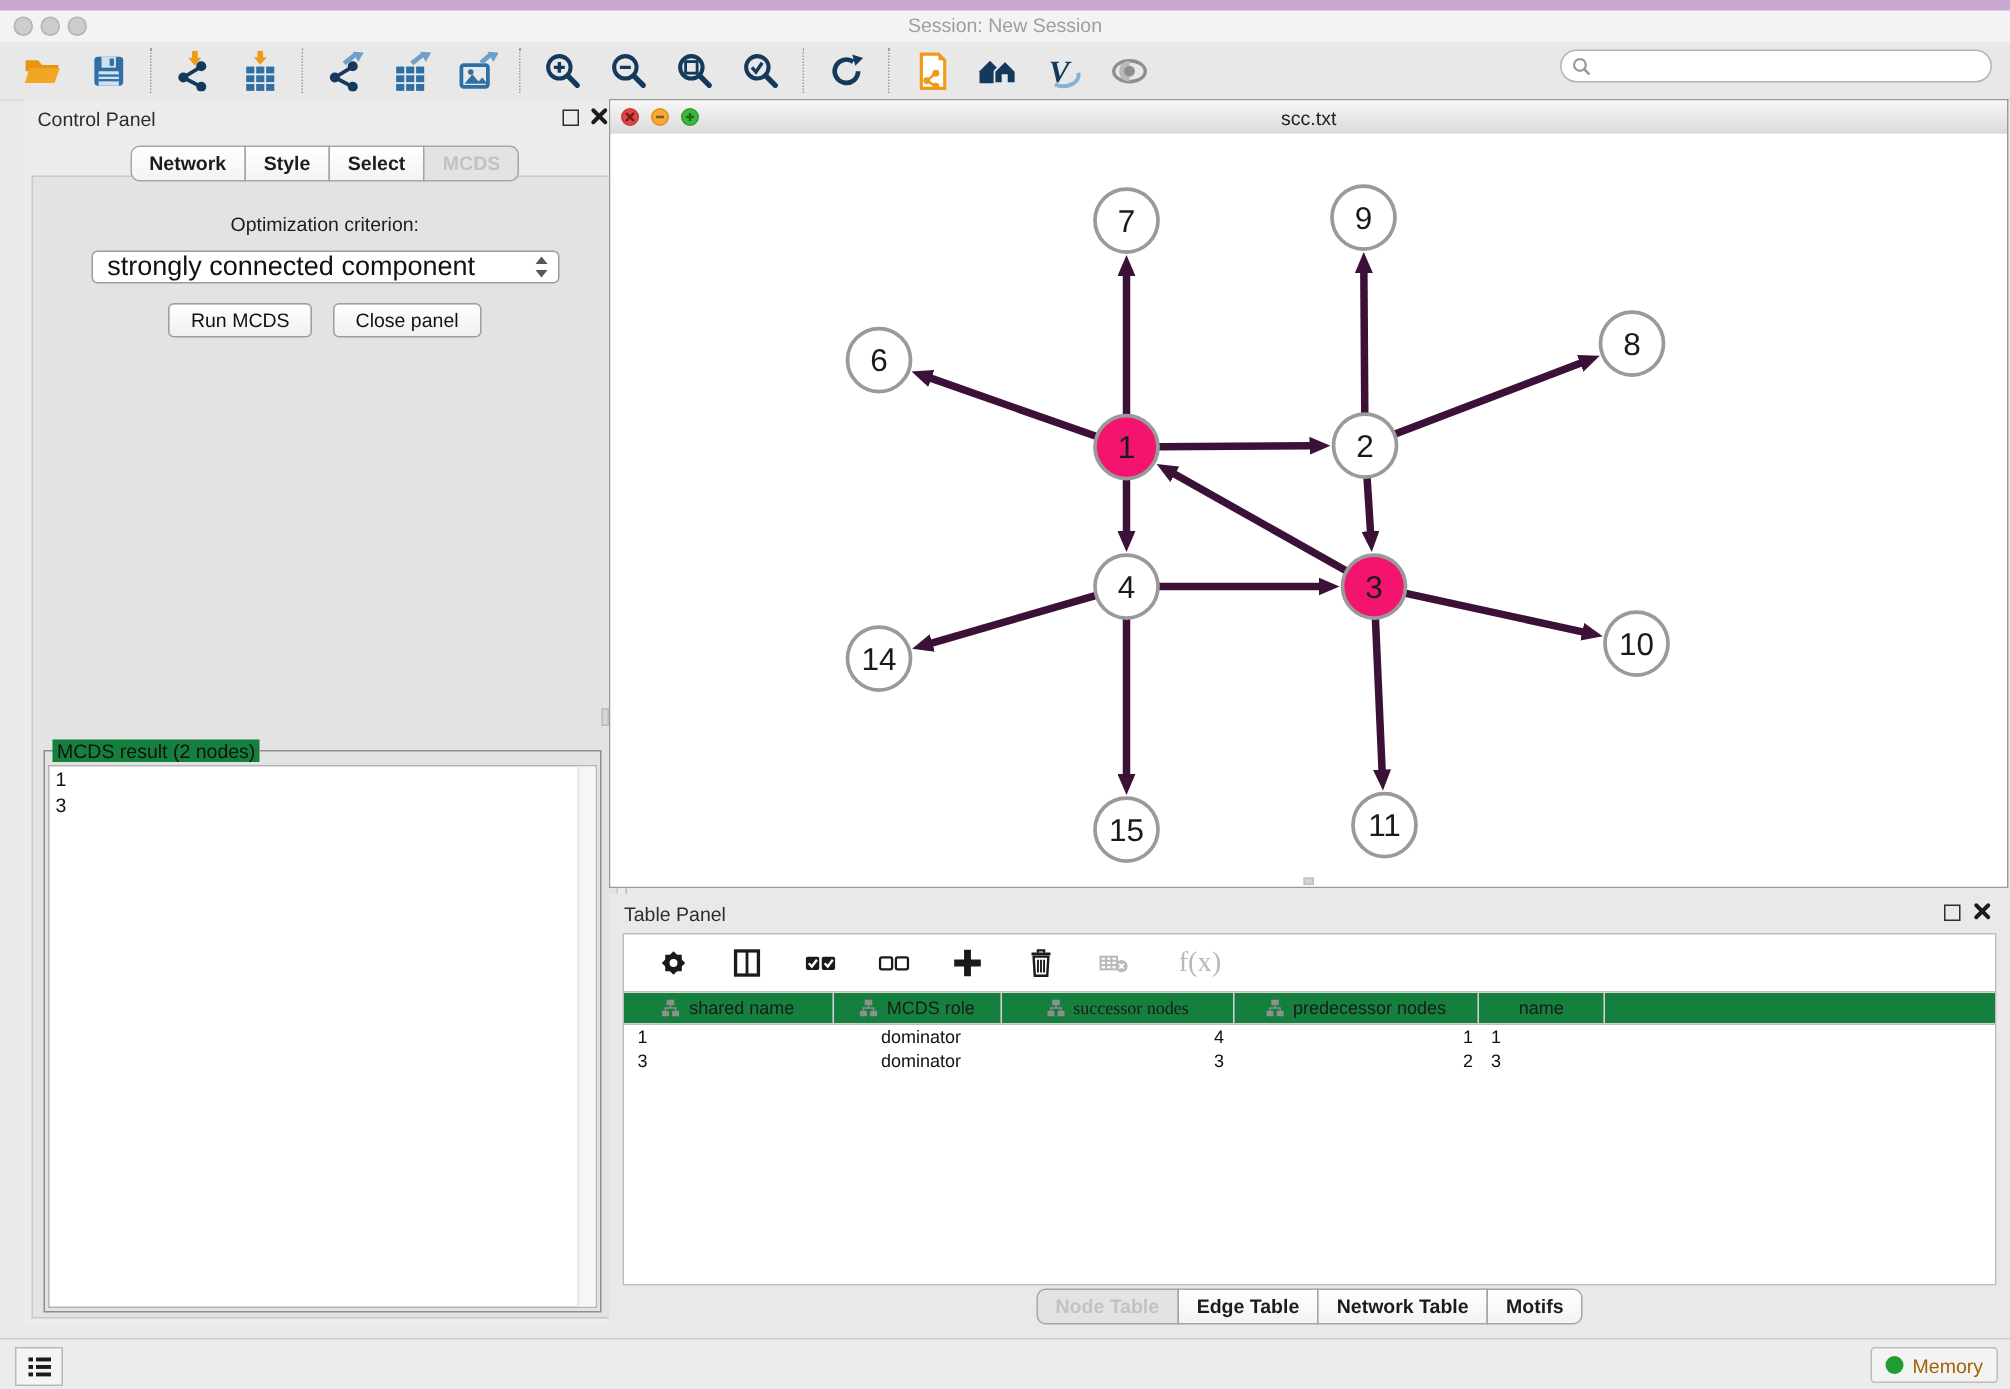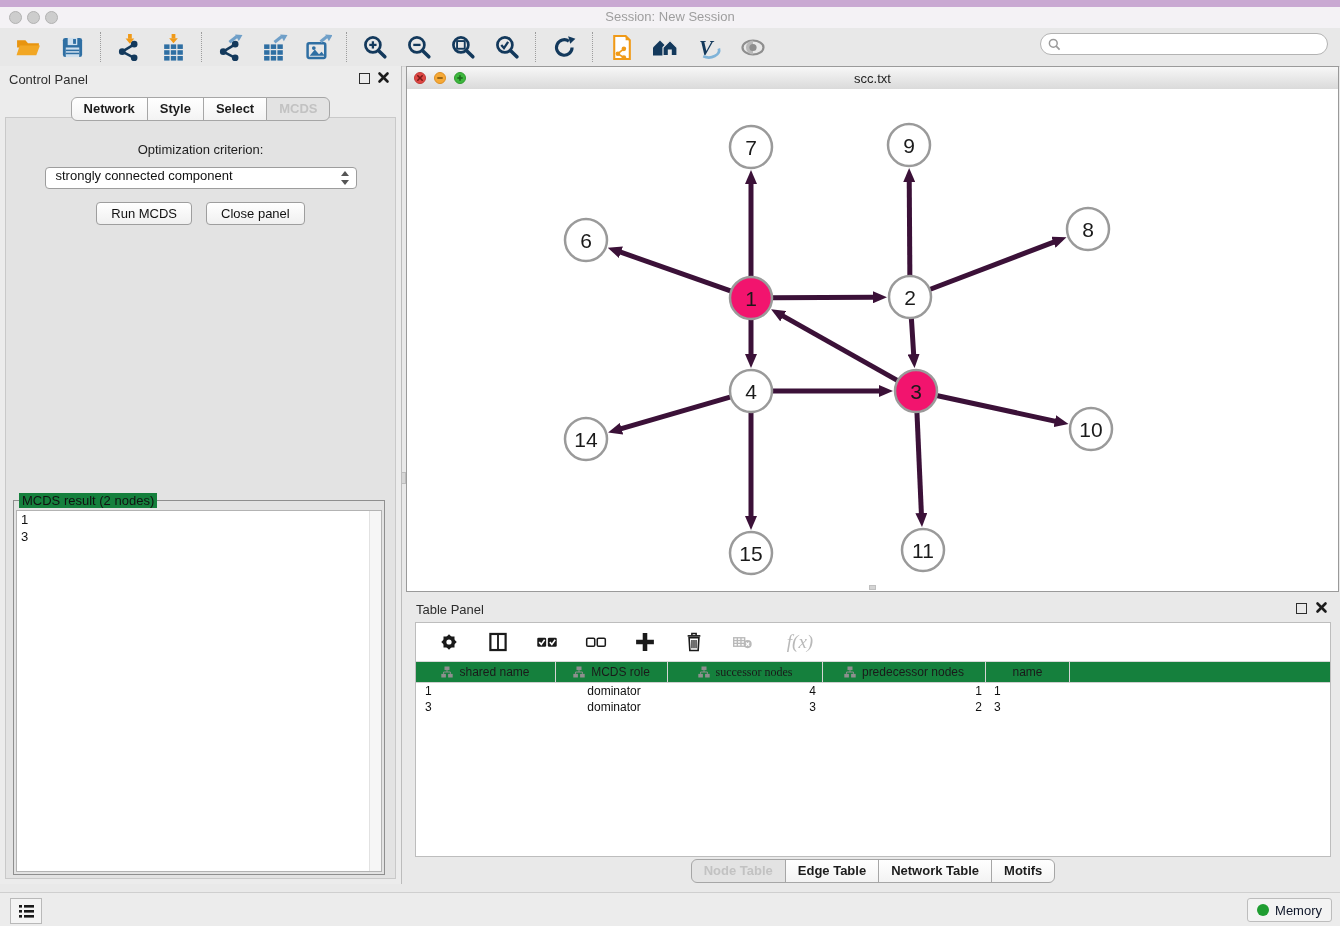--- a/index.html
+++ b/index.html
@@ -10,34 +10,34 @@
   .titlebar .apptitle{position:absolute;top:9px;left:0;right:0;text-align:center;font-size:13px;color:#9e9e9e;}
   .tl{position:absolute;top:11px;width:13px;height:13px;border-radius:50%;background:#cdcdcd;border:1px solid #b2b2b2;box-sizing:border-box;}
   
   .toolbar{position:absolute;top:28px;left:0;right:0;height:38px;background:#e8e8e8;border-bottom:1px solid #d6d6d6;display:flex;align-items:center;}
   .tgroup{display:flex;align-items:center;gap:16px;padding:0 14px;}
   .tdiv{width:0;height:30px;border-left:1px dotted #9d9d9d;}
   .tbtn{width:28px;height:28px;display:flex;align-items:center;justify-content:center;cursor:default;}
   .searchbox{position:absolute;right:12px;top:5px;width:288px;height:22px;background:#fff;border:1px solid #b3b3b3;border-radius:12px;display:flex;align-items:center;padding-left:7px;box-sizing:border-box;}
   .searchbox input{border:none;outline:none;flex:1;height:18px;font-size:13px;background:transparent;margin-left:4px;}
   
-  .control-panel{position:absolute;left:0;top:66px;width:402px;height:818px;background:#ececec;border-right:1px solid #bcbcbc;box-sizing:border-box;}
+  .control-panel{position:absolute;left:16px;top:66px;width:402px;height:818px;background:#ececec;border-right:1px solid #bcbcbc;box-sizing:border-box;}
   .panel-titlerow{position:absolute;top:0;left:0;right:0;height:26px;}
   .panel-title{position:absolute;left:9px;top:6px;font-size:13px;color:#2d2d2d;}
   .float-ico{position:absolute;top:7px;width:9px;height:9px;border:1.6px solid #2d2d2d;background:transparent;}
   .close-ico{position:absolute;top:5px;width:13px;height:13px;}
   .close-ico svg{display:block;}
   .cp-tabs{position:absolute;top:31px;left:0;right:0;display:flex;justify-content:center;z-index:2;}
   .tab{font-size:13px;font-weight:bold;padding:3px 12px 4px;background:linear-gradient(#ffffff,#f3f3f3);border:1px solid #a6a6a6;margin-left:-1px;color:#1c1c1c;white-space:nowrap;}
   .tab.first{border-radius:6px 0 0 6px;margin-left:0;}
   .tab.last{border-radius:0 6px 6px 0;}
   .tab.disabled{background:#e3e3e3;color:#c2c2c2;}
   .cp-content{position:absolute;top:51px;left:5px;right:5px;bottom:5px;background:#e3e3e3;border:1px solid #c9c9c9;}
   .opt-label{margin-top:24px;text-align:center;font-size:13px;color:#1d1d1d;}
-  .cp-select{margin:10px auto 0;width:312px;height:22px;background:#fff;border:1px solid #9d9d9d;border-radius:4px;display:flex;align-items:flex-start;font-size:13px;padding-left:10px;box-sizing:border-box;position:relative;color:#111;}
+  .cp-select{margin:10px auto 0;width:312px;height:22px;background:#fff;border:1px solid #9d9d9d;border-radius:4px;display:flex;align-items:flex-end;font-size:18px;padding-left:10px;box-sizing:border-box;position:relative;color:#111;}
   .stepper{position:absolute;right:6px;top:2px;width:10px;height:16px;}
   .stepper .up{position:absolute;top:1px;left:1px;width:0;height:0;border-left:4px solid transparent;border-right:4px solid transparent;border-bottom:5px solid #555;}
   .stepper .down{position:absolute;bottom:1px;left:1px;width:0;height:0;border-left:4px solid transparent;border-right:4px solid transparent;border-top:5px solid #555;}
   .cp-buttons{margin-top:13px;display:flex;justify-content:center;gap:14px;}
   .btn{height:21px;padding:0 14px;font-size:13px;background:linear-gradient(#ffffff,#f0f0f0);border:1px solid #9e9e9e;border-radius:4px;display:flex;align-items:center;color:#111;}
   .mcds-fieldset{position:absolute;left:7px;right:10px;top:375px;bottom:3px;border:1px solid #8f8f8f;margin:0;padding:0;}
   .mcds-fieldset legend{font-size:13px;color:#111;margin-left:5px;padding:0 3px;background:#15803d;}
   .result-box{position:absolute;left:2px;right:2px;top:2px;bottom:2px;background:#fff;border:1px solid #b3b3b3;font-size:13px;color:#111;}
   .result-line{padding-left:4px;line-height:17px;}
   .result-scroll{position:absolute;right:0;top:0;bottom:0;width:11px;background:#f6f6f6;border-left:1px solid #e2e2e2;}
@@ -63,21 +63,21 @@
   .tp-cell{box-sizing:border-box;}
   .tp-cell.c0{width:140px;padding-left:9px;}
   .tp-cell.c1{width:112px;padding-left:4px;text-align:center;}
   .tp-cell.c2{width:155px;text-align:right;padding-right:7px;}
   .tp-cell.c3{width:163px;text-align:right;padding-right:4px;}
   .tp-cell.c4{width:84px;padding-left:8px;}
   .tp-tabs{position:absolute;bottom:3px;left:0;right:0;display:flex;justify-content:center;}
   
   .statusbar{position:absolute;left:0;right:0;bottom:0;height:33px;background:#ececec;border-top:1px solid #cfcfcf;}
   .list-btn{position:absolute;left:10px;top:5px;width:30px;height:24px;background:#f4f4f4;border:1px solid #b9b9b9;display:flex;align-items:center;justify-content:center;}
-  .memory-btn{position:absolute;right:8px;top:5px;height:24px;padding:0 9px;background:#f3f3f3;border:1px solid #bdbdbd;border-radius:3px;display:flex;align-items:center;gap:6px;font-size:13px;color:#0f172a;box-sizing:border-box;}
+  .memory-btn{position:absolute;right:8px;top:5px;height:24px;padding:0 9px;background:#f3f3f3;border:1px solid #bdbdbd;border-radius:3px;display:flex;align-items:center;gap:6px;font-size:13px;color:#a16207;box-sizing:border-box;}
   .memdot{width:12px;height:12px;border-radius:50%;background:#1f9d31;}
 </style>
 </head>
 <body>
 
 <div id="app">
 
   <div class="titlebar">
     <div class="purple"></div>
     <div class="tl" style="left:9px"></div>
@@ -492,21 +492,21 @@
                 <line x1="10.6" y1="8" x2="10.6" y2="18"></line>
               </g>
               <circle cx="18.5" cy="15.5" r="4.8" fill="#b9b9b9"></circle>
               <g stroke="#fff" stroke-width="1.5">
                 <line x1="16.6" y1="13.6" x2="20.4" y2="17.4"></line>
                 <line x1="20.4" y1="13.6" x2="16.6" y2="17.4"></line>
               </g>
             </svg>
         </div>
         <div class="tbtn" style="width:44px">
-          <span style="font-family:'Liberation Serif',serif;font-style:italic;font-size:19px;color:#b9b9b9;">f(x)</span>
+          <span style="font-family:'Liberation Serif',serif;font-size:19px;color:#b9b9b9;">f(x)</span>
         </div>
       </div>
       <div class="tp-thead">
         <div class="tp-hcell w0">
           <svg width="12" height="12" viewBox="0 0 12 12">
               <g fill="#8f8f8f">
                 <rect x="3.5" y="0.5" width="5" height="3.6"></rect>
                 <rect x="0.3" y="7.9" width="4.6" height="3.6"></rect>
                 <rect x="7.1" y="7.9" width="4.6" height="3.6"></rect>
               </g>

